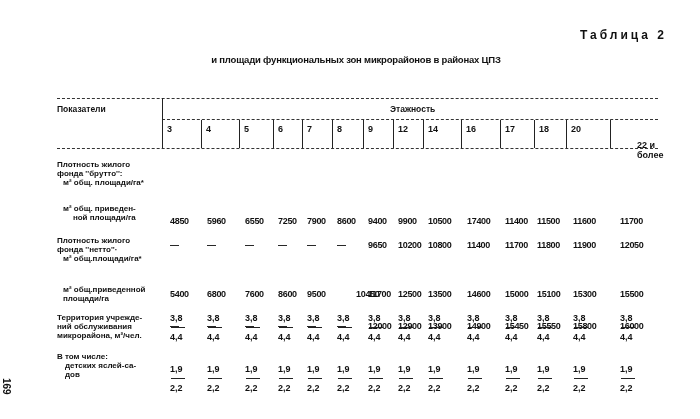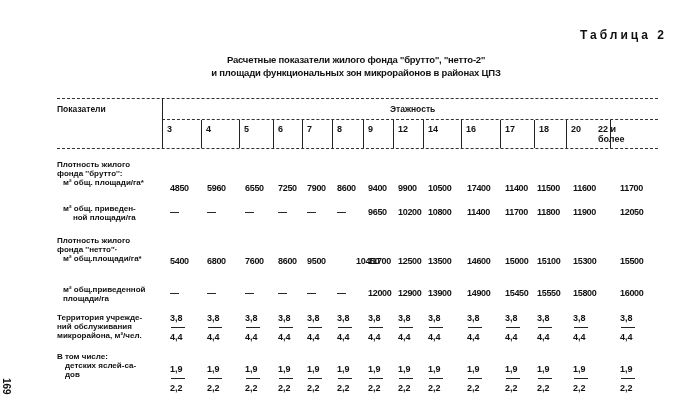--- a/index.html
+++ b/index.html
@@ -77,20 +77,21 @@
     .row-label .indent {
       padding-left: 6px;
       display: block;
     }
     .cell {
       position: absolute;
       font-size: 9px;
       font-weight: bold;
       letter-spacing: -0.3px;
       white-space: nowrap;
+      margin-top: 33px;
     }
     .frac {
       position: absolute;
       font-size: 9px;
       font-weight: bold;
       text-align: left;
       line-height: 10px;
     }
     .frac .num {
       display: block;
@@ -104,21 +105,20 @@
     }
     .frac .den {
       display: block;
     }
   </style>
 </head>
 <body>
 
 <div class="table-label">Таблица 2</div>
 <div class="caption">
-  <div>Расчетные показатели жилого фонда ''брутто'', ''нетто-2''</div>
   <div>и площади функциональных зон микрорайонов в районах ЦПЗ</div>
 </div>
 <div class="page-num">169</div>
 
 <div class="hline" style="left:57px; top:98px; width:601px;"></div>
 <div class="hline" style="left:162px; top:119px; width:496px;"></div>
 <div class="hline" style="left:57px; top:148px; width:601px;"></div>
 
 <div class="vline" style="left:162px; top:98px; height:50px;"></div>
 <div id="col-dividers">
@@ -147,21 +147,21 @@
     <div class="col-head" style="left: 278px;">6</div>
     <div class="col-head" style="left: 307px;">7</div>
     <div class="col-head" style="left: 337px;">8</div>
     <div class="col-head" style="left: 368px;">9</div>
     <div class="col-head" style="left: 398px;">12</div>
     <div class="col-head" style="left: 428px;">14</div>
     <div class="col-head" style="left: 466px;">16</div>
     <div class="col-head" style="left: 505px;">17</div>
     <div class="col-head" style="left: 539px;">18</div>
     <div class="col-head" style="left: 571px;">20</div>
-    <div class="col-head" style="left: 598px; width: 36px;">22 и более</div>
+    <div class="col-head" style="left: 637px; width: 36px; margin-top: 16px;">22 и более</div>
   </div>
 
 <div class="row-label" style="top:160px;">
   <span style="display:block">Плотность жилого</span>
   <span style="display:block">фонда ''брутто'':</span>
   <span class="indent">м² общ. площади/га*</span>
 </div>
 <div class="row-label" style="top:204px;text-align:right;">
   <span class="indent">м² общ. приведен-</span>
   <span class="indent">ной площади/га</span>

